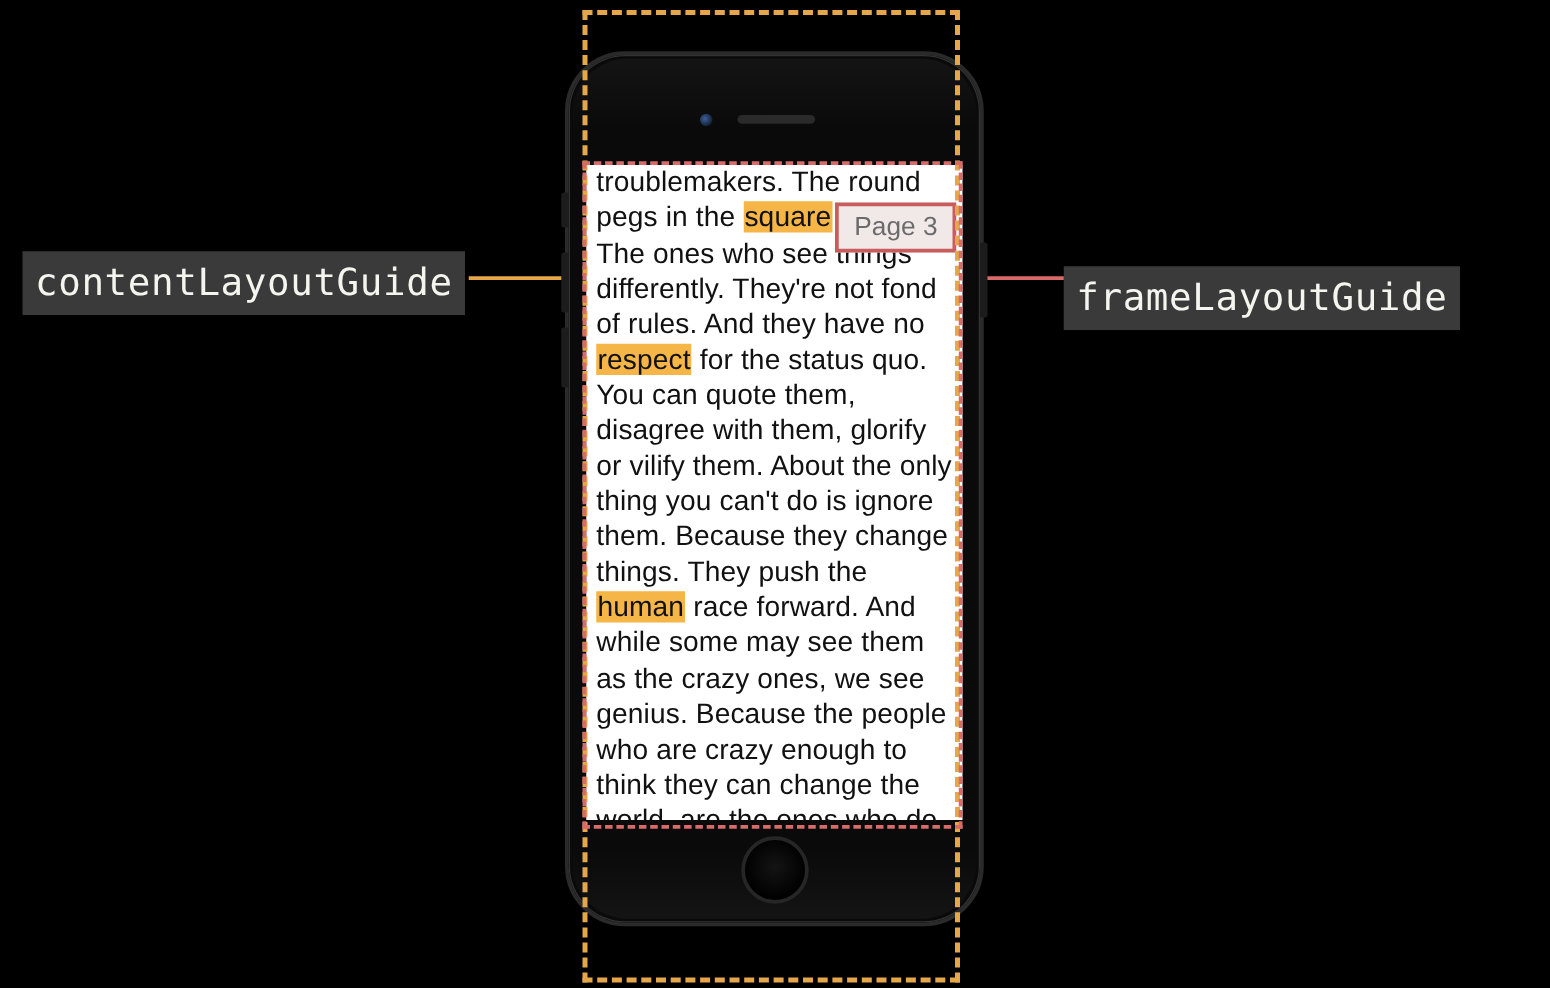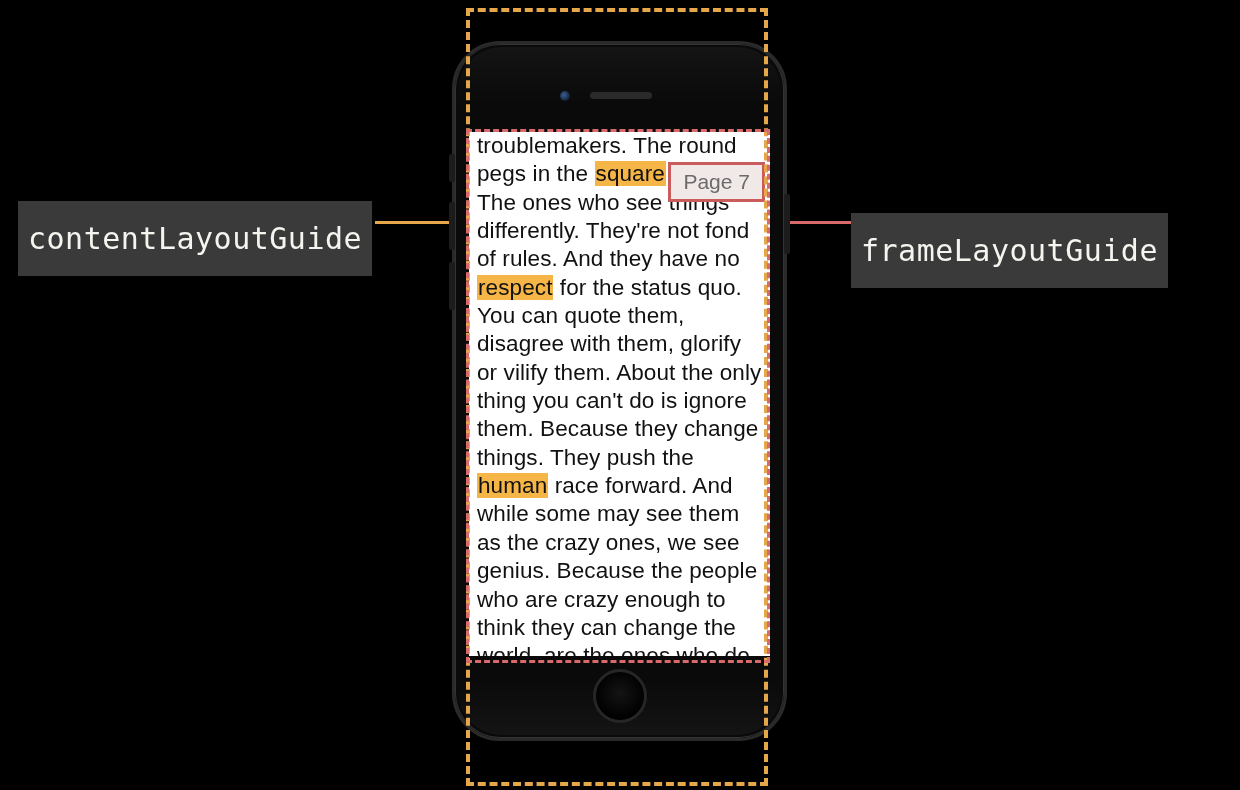--- a/index.html
+++ b/index.html
@@ -12,21 +12,21 @@
     overflow: hidden;
   }
 
   
   .label-box {
     position: absolute;
     background: #3a3a3a;
     color: #f5f5f0;
     font-family: "SF Mono", "Menlo", "Consolas", monospace;
     font-size: 30px;
-    padding: 20px 10px;
+    padding: 8px 10px;
     letter-spacing: 0.5px;
   }
 
   #lbl-left  { left: 18px;  top: 201px; }
   #lbl-right { left: 851px; top: 213px; }
 
   .connector {
     position: absolute;
     height: 3px;
     top: 221px;
@@ -158,20 +158,20 @@
   <div class="side-btn sb-volup"></div>
   <div class="side-btn sb-voldn"></div>
   <div class="side-btn sb-power"></div>
 
   <div class="camera"></div>
   <div class="speaker-grill"></div>
 
   <div class="screen">
     <div class="text-content" id="text-content"><span>troublemakers. The round pegs in the </span><span class="hl">square</span><span> holes. The ones who see things differently. They're not fond of rules. And they have no </span><span class="hl">respect</span><span> for the status quo. You can quote them, disagree with them, glorify or vilify them. About the only thing you can't do is ignore them. Because they change things. They push the </span><span class="hl">human</span><span> race forward. And while some may see them as the crazy ones, we see genius. Because the people who are crazy enough to think they can change the world, are the ones who do.</span></div>
 
-    <div class="page-badge">Page 7</div>
+    <div class="page-badge">Page 3</div>
   </div>
 
   <div class="home-btn"></div>
 </div>
 
 <div class="guide content"></div>
 <div class="guide frame"></div>
 
 </body></html>

